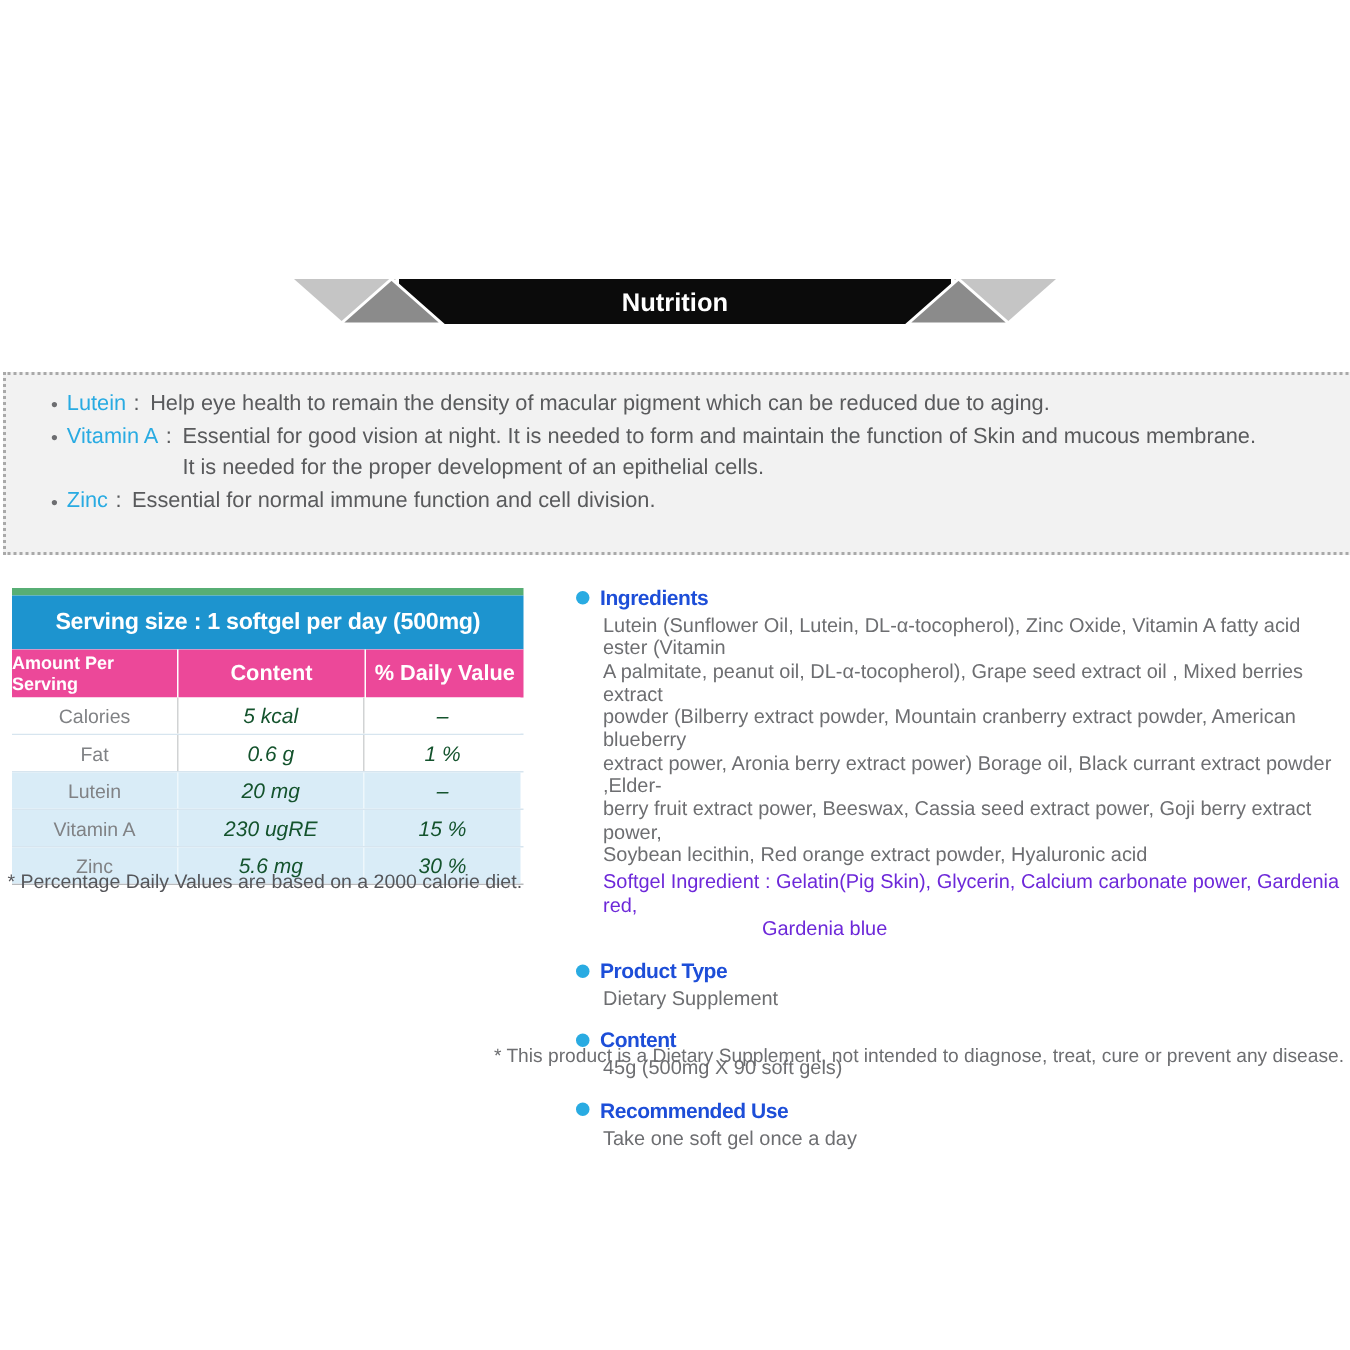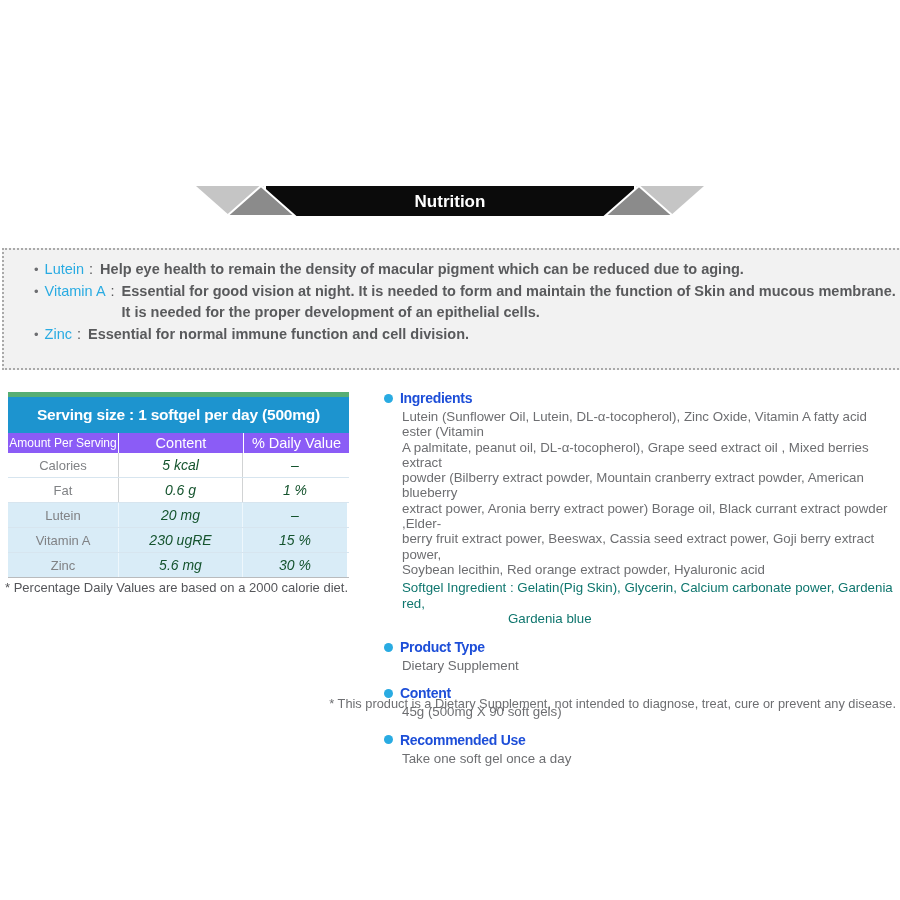--- a/index.html
+++ b/index.html
@@ -12,31 +12,31 @@
   
   .info-box{
     position:absolute;left:2px;top:248px;width:890px;height:109px;
     background:#f2f2f2;border:2px dotted #a9a9a9;
     padding:9px 0 0 30px;box-sizing:content-box;
   }
   .bullet-row{display:flex;align-items:flex-start;font-size:14.5px;line-height:21.5px;color:#595a5c;}
   .bullet-dot{color:#6d6e71;font-size:13px;margin-right:6px;line-height:21.5px;}
   .bullet-term{color:#29abe2;white-space:nowrap;}
   .bullet-colon{margin:0 7px 0 5px;white-space:nowrap;}
-  .bullet-desc{white-space:pre-line;font-weight:bold;}
+  .bullet-desc{white-space:pre-line;}
   
   .ntable{position:absolute;left:8px;top:392px;width:341px;}
   .ntable .green-strip{height:5px;background:#57ae74;}
   .ntable .title{
     height:36px;background:#1d94cf;color:#fff;font-weight:bold;font-size:15.5px;
     display:flex;align-items:center;justify-content:center;letter-spacing:-0.2px;
   }
   .ntable .cols{display:grid;grid-template-columns:110px 124px 105px;gap:1px;background:#fff;}
   .ntable .cols .cell{
-    height:20px;background:#8b5cf6;color:#fff;font-weight:normal;
+    height:32px;background:#ec4899;color:#fff;font-weight:bold;
     display:flex;align-items:center;justify-content:center;
   }
   .ntable .cols .cell.c0{font-size:12px;}
   .ntable .cols .cell.c1,.ntable .cols .cell.c2{font-size:14.5px;}
   .trow{display:grid;grid-template-columns:110px 124px 105px;border-bottom:1px solid #d7e5ef;}
   .trow:last-child{border-bottom:1px solid #b9bbbd;}
   .trow .cell{
     height:24px;display:flex;align-items:center;justify-content:center;background:#fff;
   }
   .trow .cell + .cell{border-left:1px solid #d1d3d4;}
@@ -44,21 +44,21 @@
   .trow.hl .cell + .cell{border-left:1px solid #eef7fc;}
   .trow .name{font-size:13px;color:#808285;}
   .trow .val{font-size:14px;color:#14532d;font-style:italic;}
   .tfootnote{position:absolute;left:5px;top:580px;font-size:13px;color:#55565a;}
   
   .right-col{position:absolute;left:384px;top:390px;width:514px;}
   .sec-heading{display:flex;align-items:center;margin:0 0 3px 0;}
   .sec-dot{width:9px;height:9px;border-radius:50%;background:#29abe2;margin-right:7px;flex:0 0 auto;}
   .sec-title{color:#1d4ed8;font-weight:bold;font-size:14px;letter-spacing:-0.3px;}
   .sec-body{margin:0 0 12px 18px;font-size:13.3px;line-height:15.3px;color:#6d6e71;white-space:pre-line;}
-  .softgel{margin:3px 0 13px 18px;font-size:13.3px;line-height:15.3px;color:#0f766e;}
+  .softgel{margin:3px 0 13px 18px;font-size:13.3px;line-height:15.3px;color:#6d28d9;}
   .softgel .l2{margin-left:106px;}
   
   .disclaimer{position:absolute;right:4px;top:696px;font-size:12.8px;color:#6d6e71;text-align:right;}
 </style>
 </head>
 <body>
 
 <div class="page">
 
   <div class="banner">

